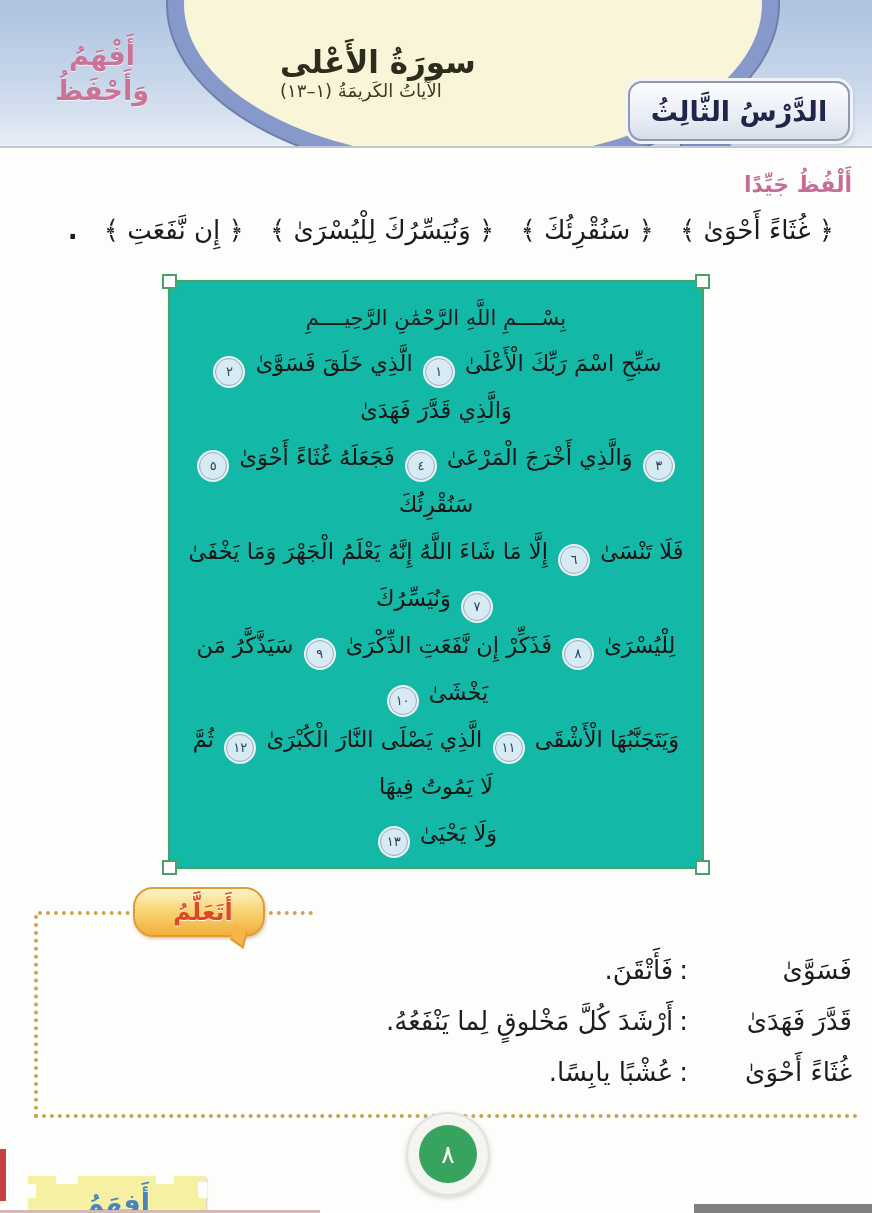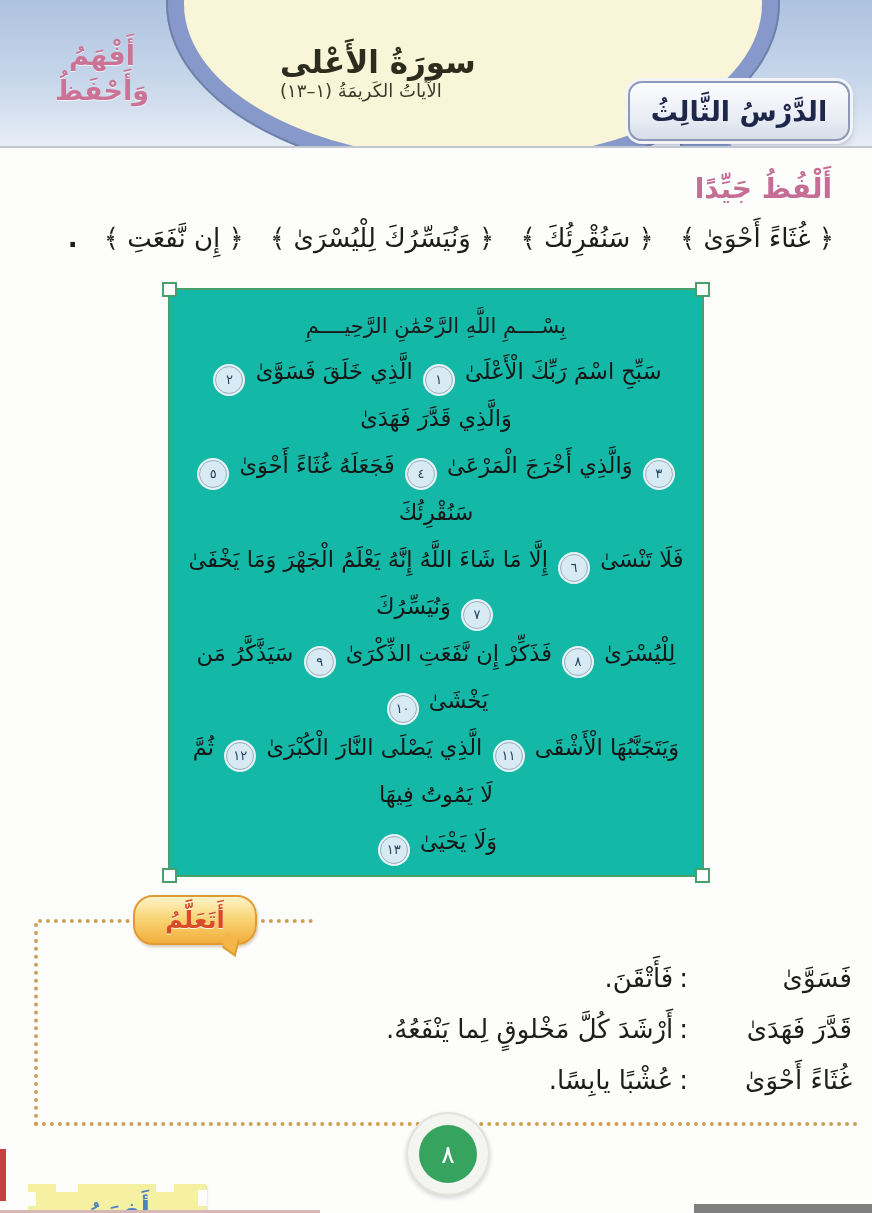--- a/index.html
+++ b/index.html
@@ -35,22 +35,22 @@
   .unit-label{
     position:absolute;top:38px;right:690px;width:160px;
     font-size:27px;font-weight:bold;color:#cb7295;text-align:center;
     text-shadow:0 1px 0 rgba(255,255,255,.7);line-height:1.3;
   }
   .title-block{position:absolute;top:44px;left:280px;width:330px;text-align:left;}
   .sura-title{font-size:31px;font-weight:bold;color:#2e2c1c;}
   .sura-subtitle{font-size:18px;color:#3c392a;}
   
   .pronounce-heading{
-    margin:26px 40px 0 0;text-align:right;
-    font-size:28px;font-weight:bold;color:#c56d94;
+    margin:26px 20px 0 0;text-align:right;
+    font-size:22px;font-weight:bold;color:#c56d94;
   }
   .pronounce-line{
     margin:14px 38px 0 30px;text-align:right;
     font-size:26px;color:#1c1c1c;line-height:1.5;
   }
   .pronounce-word{margin-left:18px;white-space:nowrap;}
   .pronounce-period{font-weight:bold;}
   
   .quran-box{
     position:relative;width:500px;margin:30px auto 0;
@@ -79,20 +79,21 @@
   }
   .learn-top-dots{position:absolute;top:-4px;left:0;width:275px;border-top:4px dotted #cfa050;}
   .learn-badge{
     position:absolute;top:-28px;left:95px;width:120px;height:46px;
     background:linear-gradient(to bottom,#fdf4c8 0%,#f9d678 45%,#f2ae3c 100%);
     border:2px solid #e09b35;border-radius:20px;
     display:flex;align-items:center;justify-content:center;
     font-size:24px;font-weight:bold;color:#d84a28;
     text-shadow:0 1px 0 rgba(255,255,255,.8);
     box-shadow:1px 2px 3px rgba(120,90,30,.3);
+    padding-left:8px;
   }
   .learn-badge::after{
     content:"";position:absolute;right:16px;bottom:-9px;width:14px;height:14px;
     background:#f4b647;border-right:2px solid #e09b35;border-bottom:2px solid #e09b35;
     transform:rotate(35deg) skewX(20deg);
   }
   .def-row{display:flex;direction:rtl;font-size:26px;color:#1d1d1d;line-height:51px;margin-right:6px;}
   .def-term{width:158px;font-weight:500;white-space:nowrap;}
   .def-colon{margin:0 6px;}
   .def-text{flex:1;}

